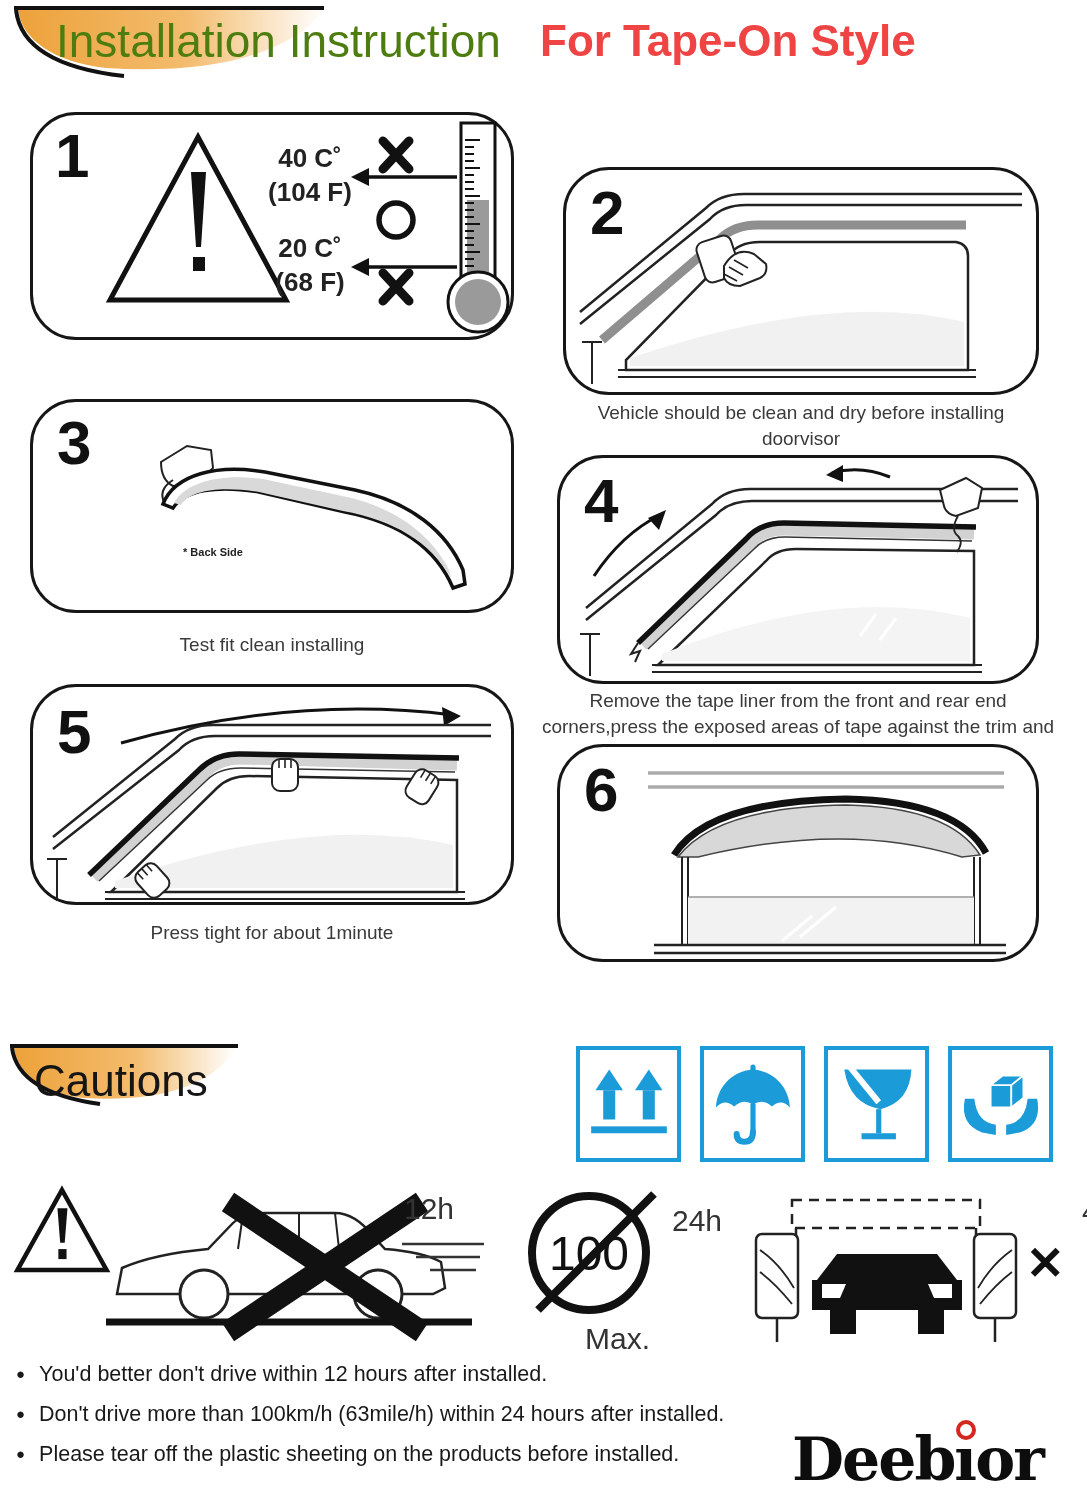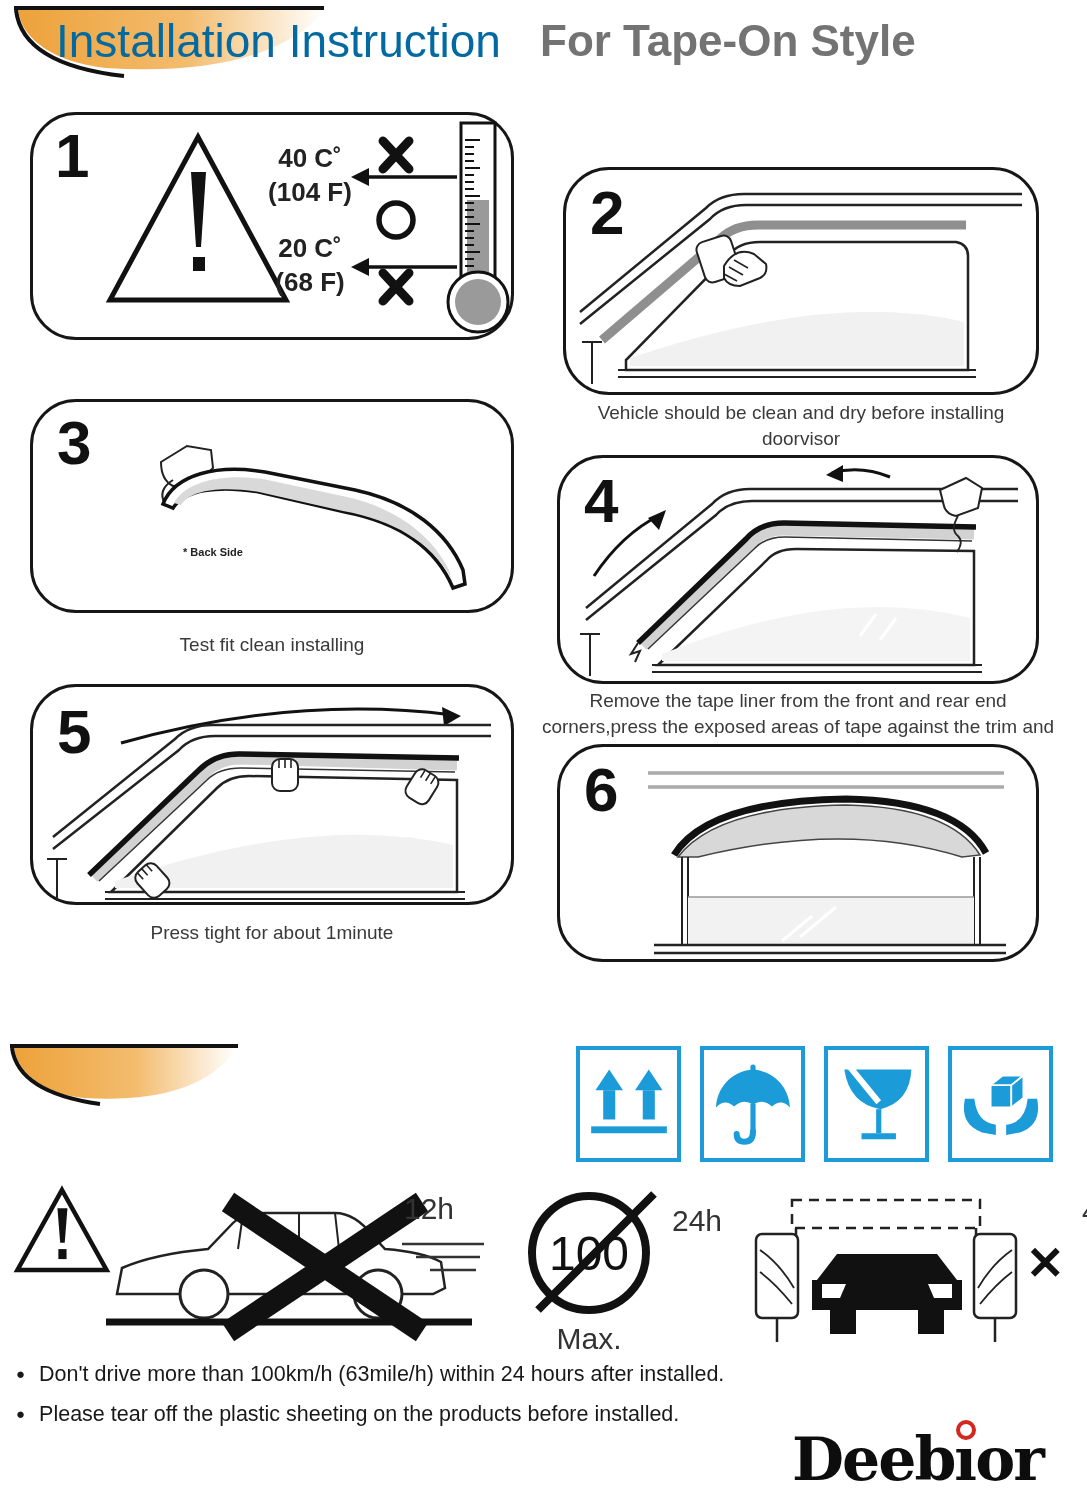--- a/index.html
+++ b/index.html
@@ -2,22 +2,22 @@
 <html><head>
 <meta charset="utf-8">
 <style>
   html,body{margin:0;padding:0;background:#fff;}
   .page{position:relative;width:1087px;height:1500px;background:#fff;overflow:hidden;
         font-family:"Liberation Sans",sans-serif;color:#1a1a1a;}
   svg{display:block;}
   .abs{position:absolute;}
   
   .title-row{position:absolute;left:0;top:0;width:1087px;height:84px;}
-  .title-main{position:absolute;left:56px;top:14px;font-size:46px;font-weight:400;color:#0369a1;letter-spacing:0;}
-  .title-bold{position:absolute;left:540px;top:16px;font-size:44px;font-weight:700;color:#737373;}
+  .title-main{position:absolute;left:56px;top:14px;font-size:46px;font-weight:400;color:#4d7c0f;letter-spacing:0;}
+  .title-bold{position:absolute;left:540px;top:16px;font-size:44px;font-weight:700;color:#ef4444;}
   
   .panel{position:absolute;border:3px solid #161616;border-radius:46px;background:#fff;box-sizing:border-box;}
   .stepnum{position:absolute;font-size:62px;font-weight:700;color:#111;line-height:1;}
   .caption{position:absolute;text-align:center;font-size:19px;color:#3a3a3a;line-height:1.35;}
   .plabel{position:absolute;font-weight:700;color:#222;font-size:26px;text-align:center;}
   .backside{position:absolute;font-size:11px;font-weight:700;color:#222;}
   
   .cautions-text{position:absolute;left:34px;top:1056px;font-size:44px;font-weight:400;color:#151515;}
   .icon-box{position:absolute;width:105px;height:116px;border:4px solid #1b9bd8;background:#fff;box-sizing:border-box;
             display:flex;align-items:center;justify-content:center;}
@@ -192,20 +192,21 @@
       <linearGradient id="og2" x1="0" y1="0" x2="1" y2="0">
         <stop offset="0" stop-color="#eda23a"></stop>
           <stop offset="0.55" stop-color="#f3bc6e"></stop>
         <stop offset="1" stop-color="#ffffff"></stop>
       </linearGradient>
     </defs>
     <path d="M10,8 L232,8 C206,50 146,62 80,58 C40,54 14,34 10,8 Z" fill="url(#og2)"></path>
     <path d="M6,6 L234,6" stroke="#111" stroke-width="4" fill="none"></path>
     <path d="M8,8 C12,36 38,56 96,64" stroke="#111" stroke-width="4" fill="none"></path>
   </svg>
+  <div class="cautions-text">Cautions</div>
 
   <div class="icon-box" style="left:576px;top:1046px">
     <svg width="86" height="92" viewBox="0 0 100 100">
       <polygon points="27,10 11,34 43,34" fill="#1b9bd8"></polygon>
       <rect x="20" y="34" width="14" height="34" fill="#1b9bd8"></rect>
       <polygon points="73,10 57,34 89,34" fill="#1b9bd8"></polygon>
       <rect x="66" y="34" width="14" height="34" fill="#1b9bd8"></rect>
       <rect x="6" y="76" width="88" height="8" fill="#1b9bd8"></rect>
     </svg>
   </div>
@@ -250,40 +251,41 @@
     <path d="M310,52 H392 M324,65 H388 M338,78 H384" stroke="#333" stroke-width="2.5"></path>
     <path d="M136,10 L330,140 M330,10 L136,140" stroke="#111" stroke-width="22"></path>
   </svg>
   <div class="hlabel" style="left:404px;top:1192px">12h</div>
 
   <div class="sign100">
     <span>100</span>
   </div>
   <div class="sign100-slash"></div>
   <div class="hlabel" style="left:672px;top:1204px">24h</div>
-  <div class="hlabel" style="left:528px;top:1322px;width:122px;text-align:center">Max.</div>
+  <div class="hlabel" style="left:528px;top:1322px;width:122px;text-align:right">Max.</div>
 
   <svg class="abs" style="left:752px;top:1192px" width="268" height="152" viewBox="0 0 268 152">
     <path d="M40,8 L228,8 L228,36 L40,36 Z" fill="none" stroke="#222" stroke-width="2.5" stroke-dasharray="10 7"></path>
     <path d="M44,36 V46 M224,36 V46" stroke="#222" stroke-width="2.5"></path>
     <rect x="4" y="42" width="42" height="84" rx="6" fill="#fff" stroke="#222" stroke-width="2.5"></rect>
     <path d="M8,58 Q28,72 42,96 M8,80 Q24,92 40,112" fill="none" stroke="#222" stroke-width="1.8"></path>
     <rect x="222" y="42" width="42" height="84" rx="6" fill="#fff" stroke="#222" stroke-width="2.5"></rect>
     <path d="M260,58 Q240,72 226,96 M260,80 Q244,92 228,112" fill="none" stroke="#222" stroke-width="1.8"></path>
     <path d="M25,126 V150 M243,126 V150" stroke="#222" stroke-width="2.5"></path>
     <polygon points="85,62 185,62 205,88 65,88" fill="#111"></polygon>
     <rect x="60" y="88" width="150" height="30" fill="#111"></rect>
     <polygon points="70,92 94,92 88,106 70,106" fill="#fff"></polygon>
     <polygon points="176,92 200,92 200,106 182,106" fill="#fff"></polygon>
     <rect x="78" y="118" width="26" height="24" fill="#111"></rect>
     <rect x="166" y="118" width="26" height="24" fill="#111"></rect>
   </svg>
   <div class="hlabel" style="left:1082px;top:1196px;font-size:28px">48h</div>
   <div class="bigcross" style="left:1026px;top:1240px">✕</div>
 
   <ul class="bullets">
+    <li><span class="dot">●</span><span>You'd better don't drive within 12 hours after installed.</span></li>
     <li><span class="dot">●</span><span>Don't drive more than 100km/h (63mile/h) within 24 hours after installed.</span></li>
     <li><span class="dot">●</span><span>Please tear off the plastic sheeting on the products before installed.</span></li>
   </ul>
 
   <div class="logo"><span>Deeb</span><span class="iwrap"><span class="ring"></span><span>ı</span></span><span>or</span></div>
 
 </div>
 
 </body></html>

